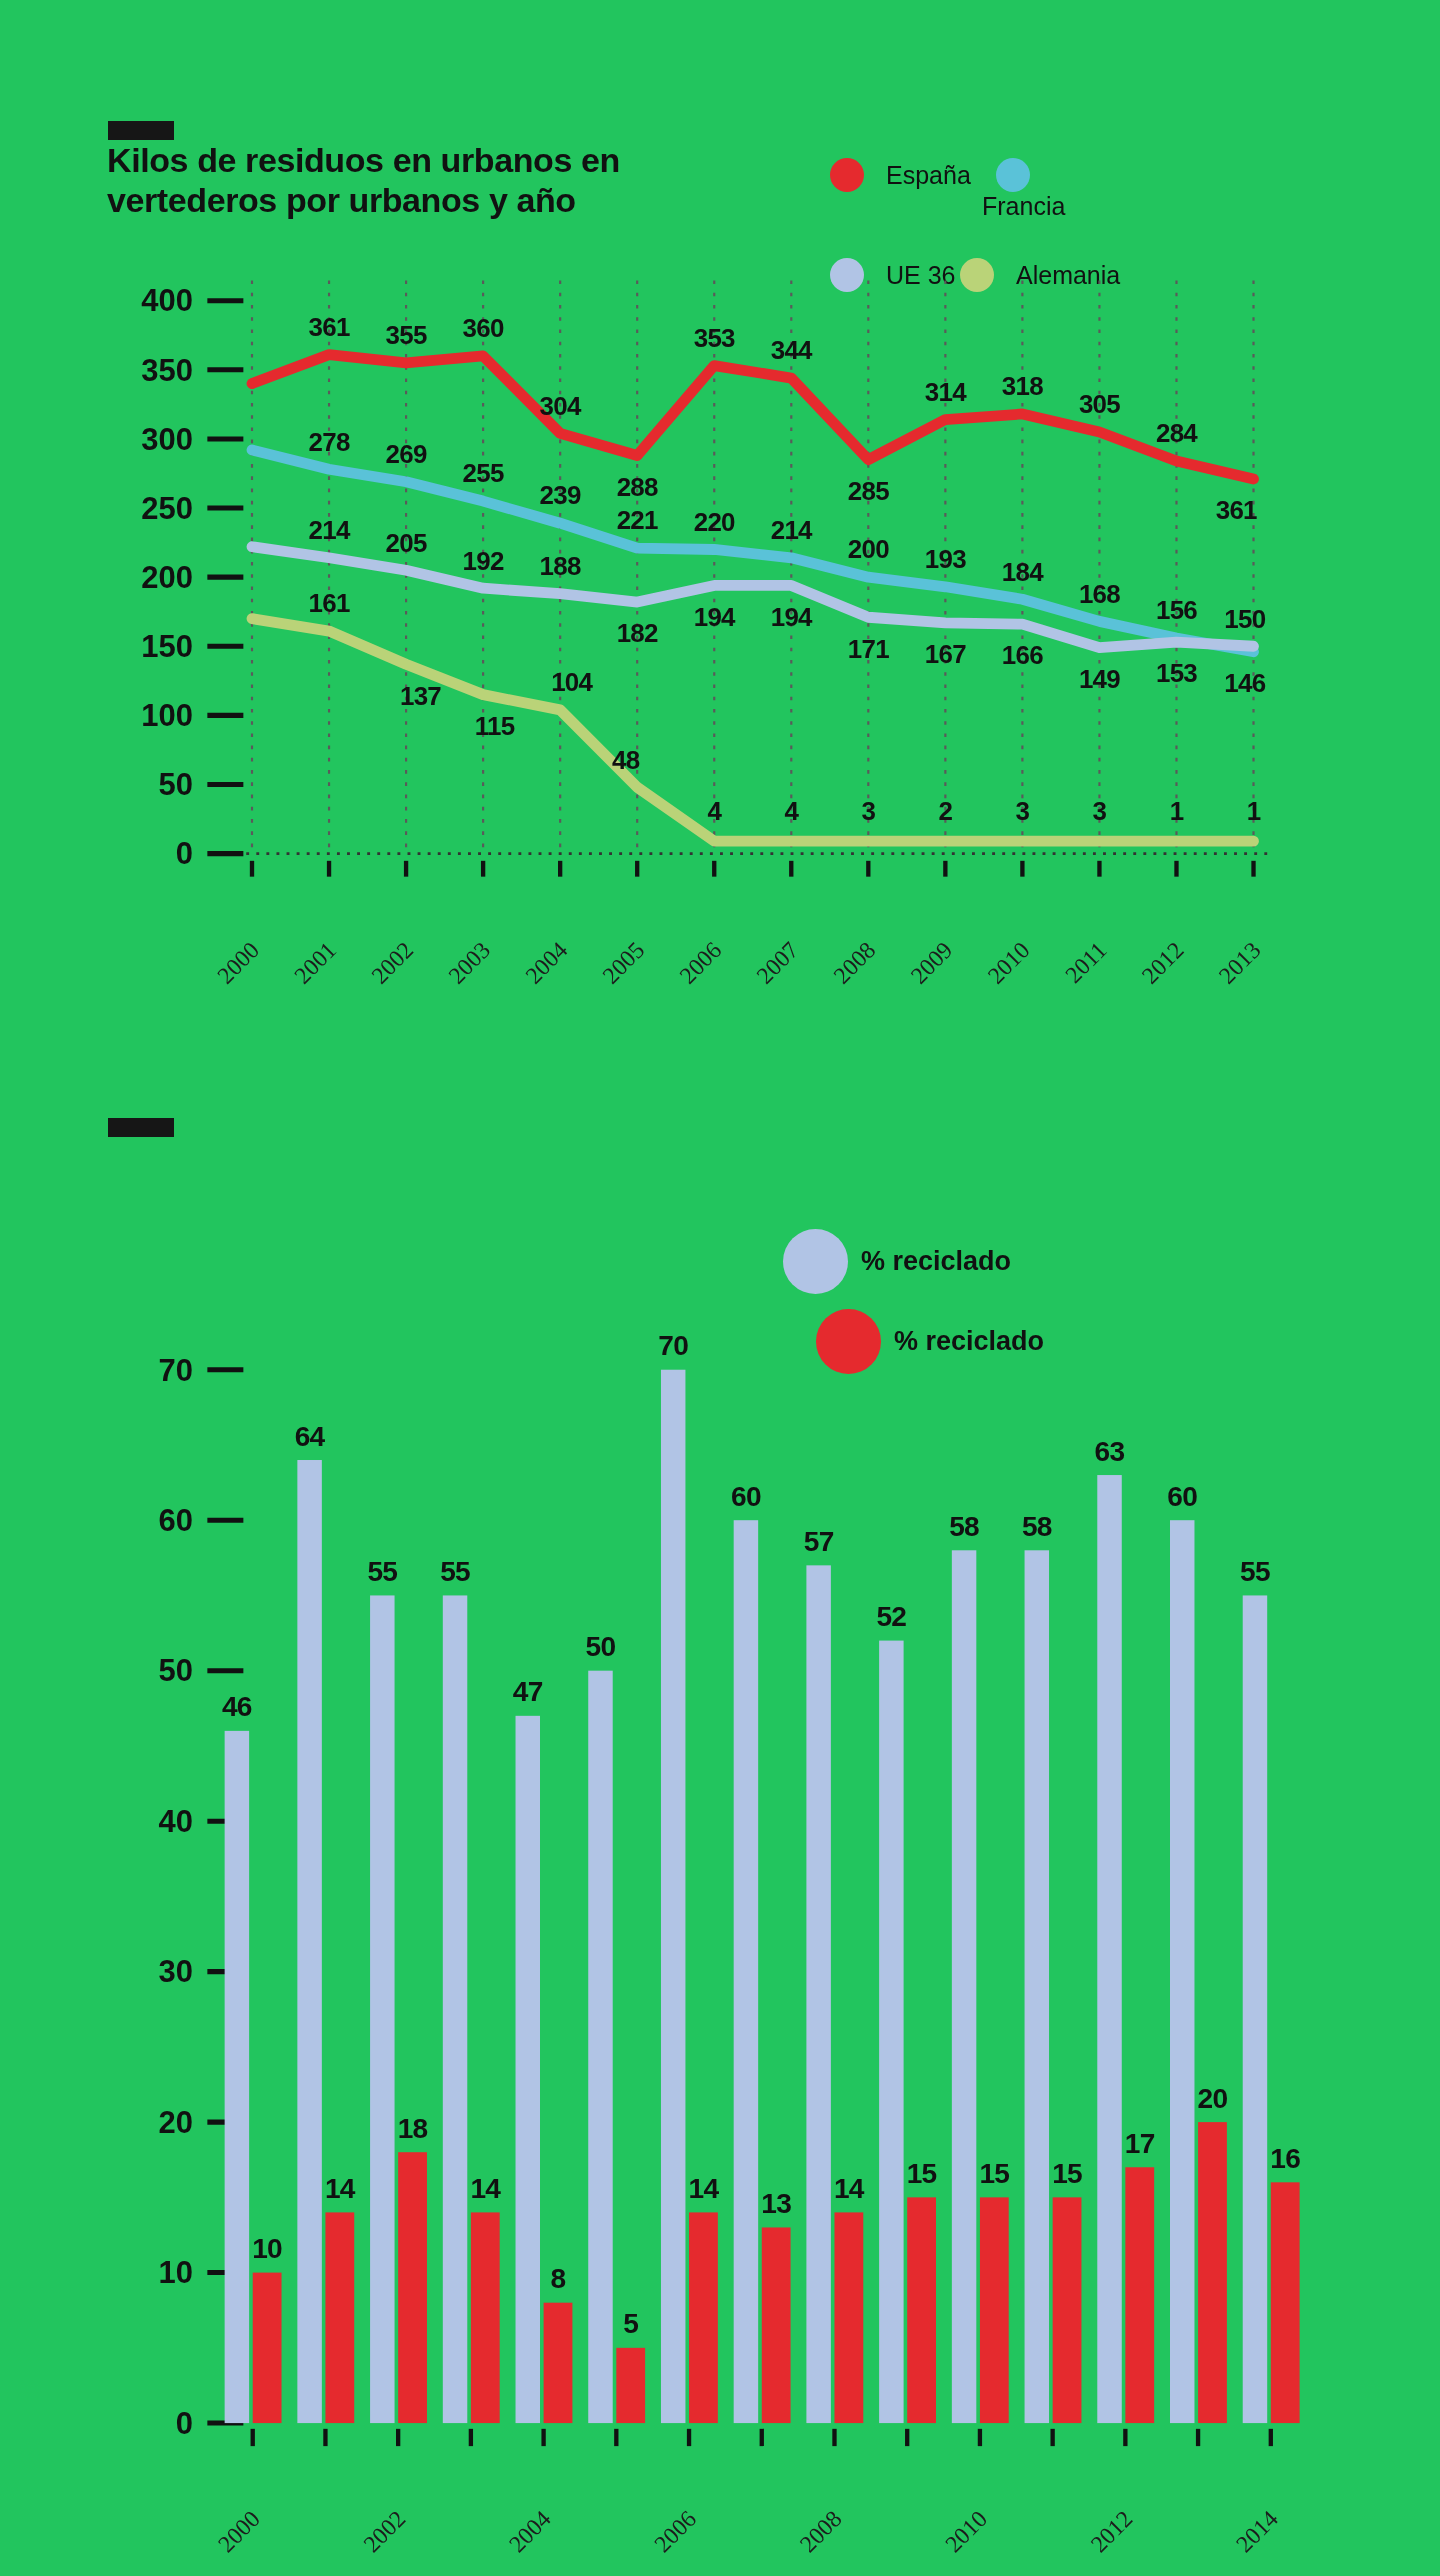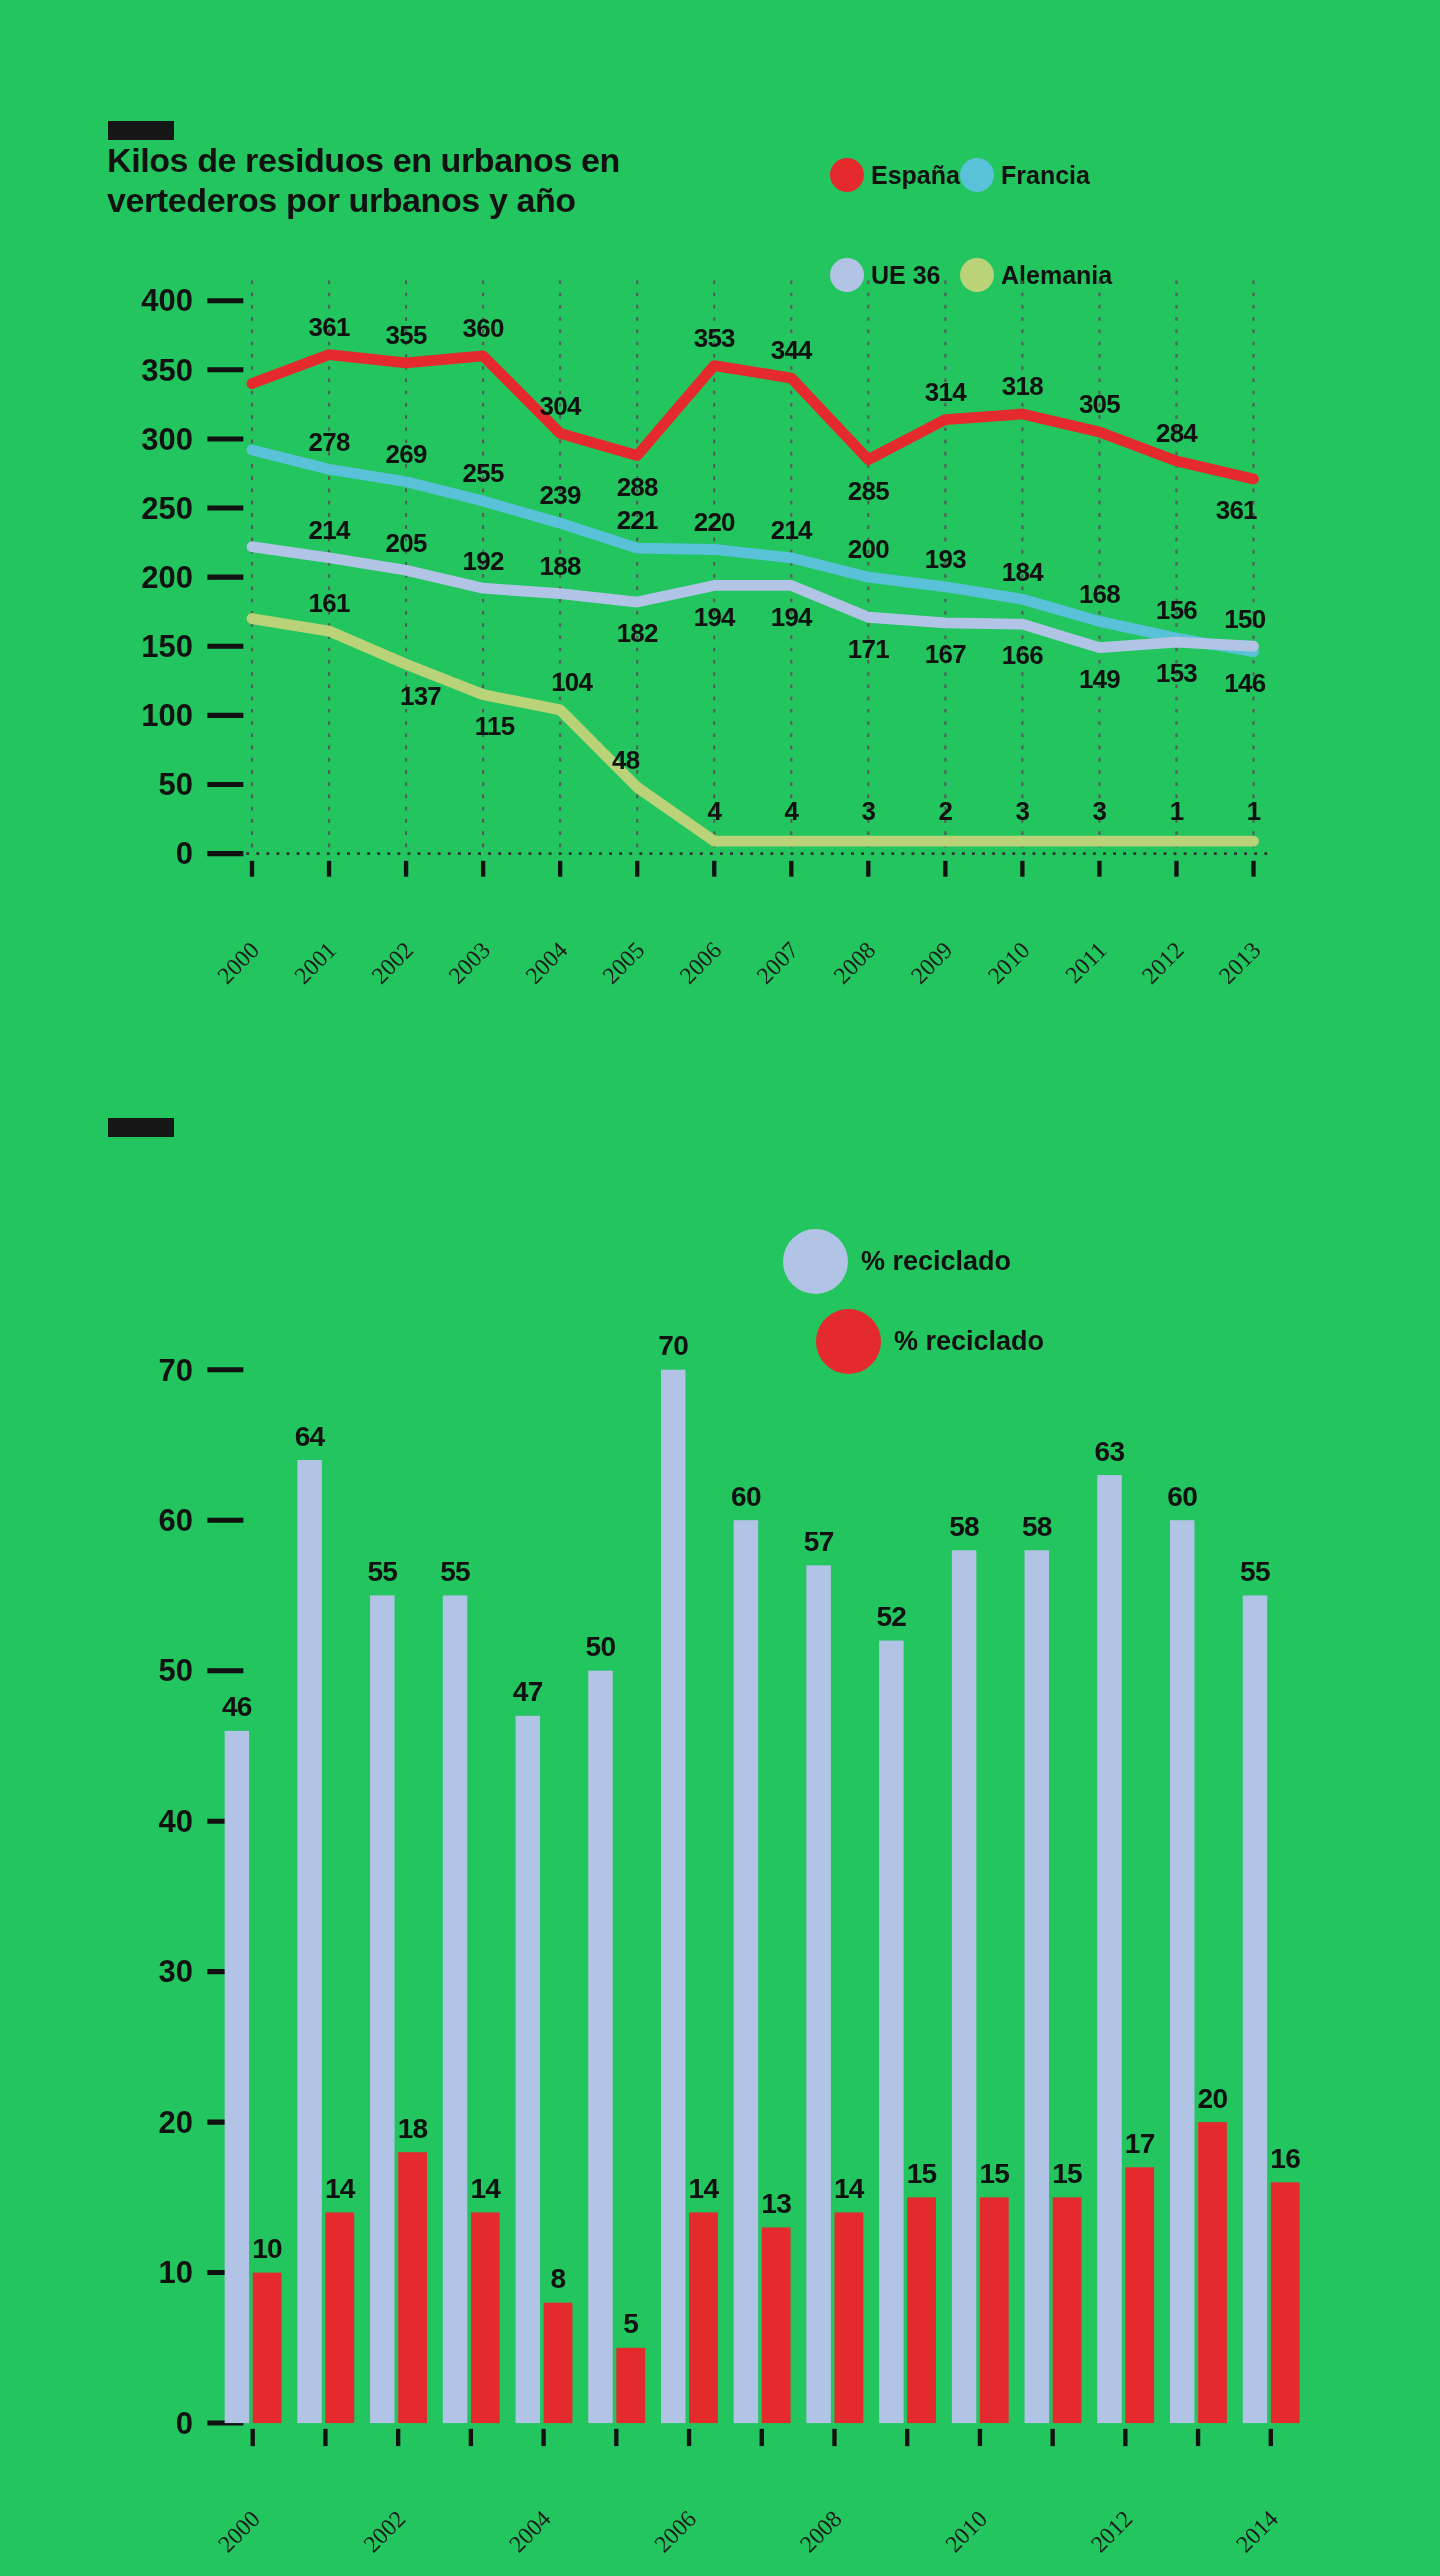--- a/index.html
+++ b/index.html
@@ -9,24 +9,24 @@
   .k1{left:108px;top:121px;}
   .k2{left:108px;top:1118px;}
   h1{position:absolute;margin:0;font-weight:700;font-size:34px;line-height:1.18;
      letter-spacing:-0.4px;color:#111;}
   .t1{left:107px;top:140px;}
   .t2{left:107px;top:1149px;white-space:nowrap;}
   .li{position:absolute;display:flex;align-items:center;white-space:nowrap;}
   .dot{border-radius:50%;flex:none;}
   .l1dot{width:34px;height:34px;}
   .l2dot{width:65px;height:65px;}
-  .lbl1{margin-left:7px;font-size:25px;font-weight:700;}
+  .lbl1{margin-left:22px;font-size:25px;font-weight:400;}
   .lbl2{margin-left:13px;font-size:27px;font-weight:700;}
   .li-espana{left:830px;top:158px;}
-  .li-francia{left:960px;top:158px;}
+  .li-francia{left:960px;top:158px;flex-direction:column;}
   .li-ue27{left:830px;top:258px;}
   .li-alemania{left:960px;top:258px;}
   .li-vertedero{left:783px;top:1229px;}
   .li-reciclado{left:816px;top:1309px;}
   svg{position:absolute;left:0;}
   #svg1{top:266px;}
   #svg2{top:1224px;}
   .yt{font:700 43px "Liberation Sans",sans-serif;fill:#111;}
   .yr{font:400 33px "Liberation Serif",serif;fill:#1c1c1c;}
   .dl{font:700 36px "Liberation Sans",sans-serif;fill:#111;letter-spacing:-1px;}

